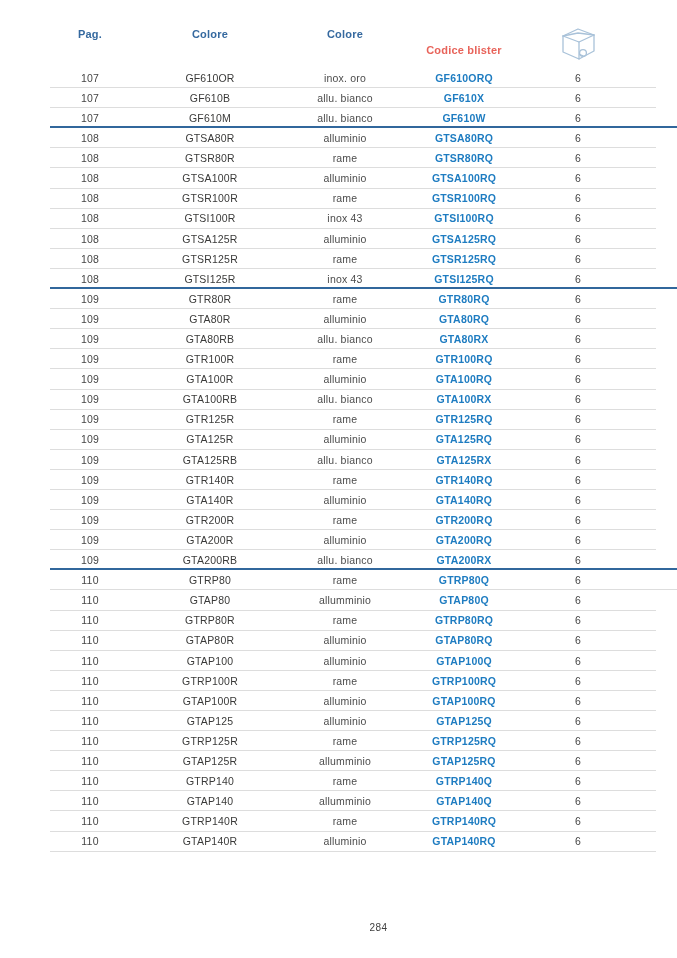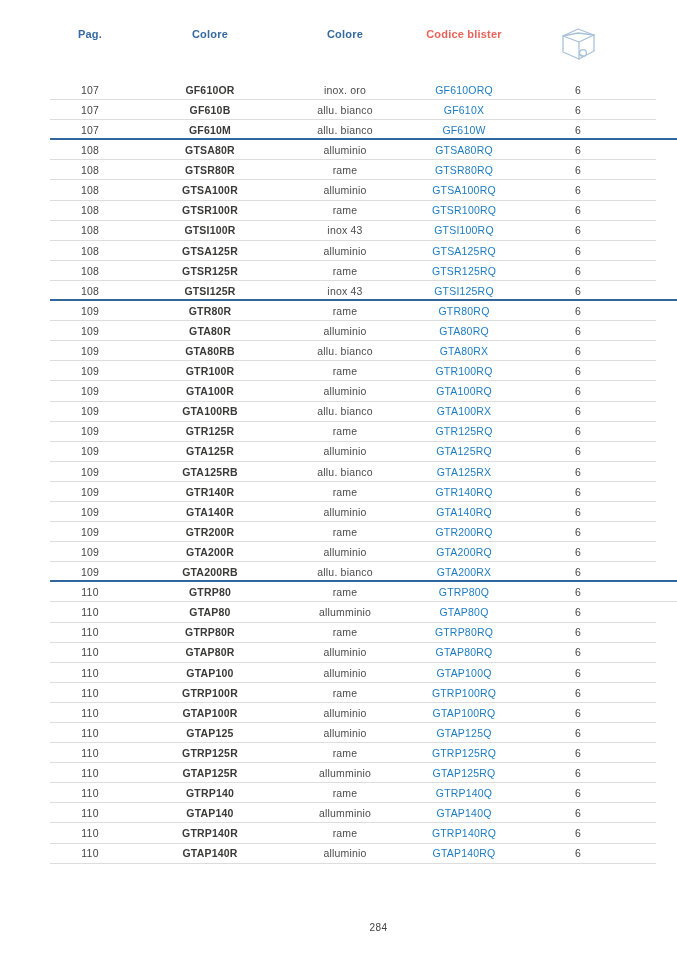--- a/index.html
+++ b/index.html
@@ -14,32 +14,32 @@
   .header-row {
     display:flex; padding-left:50px; height:40px; 
     margin-bottom:0;
   }
   .hcell { font-size:11px; font-weight:700; letter-spacing:0.2px; text-align:center; }
   .h-blue { color:#35699f; }
   .h-red  { color:#e8635a; }
   .c1 { width:80px; }
   .c2 { width:160px; }
   .c3 { width:110px; }
-  .c4 { width:128px; }
+  .c4 { width:128px;margin-top:16px; }
   .c5 { width:100px; display:flex; justify-content:center; }
-  .tbody { margin-top:12px; }
+  .tbody { margin-top:0; }
   .row {
     display:flex; padding-left:50px; height:20.1px;
     align-items:center; position:relative;
   }
   .cell { font-size:10.5px; letter-spacing:0.2px; text-align:center; line-height:1; }
   .c-pag { width:80px; color:#454545; }
-  .c-cod { width:160px; color:#3a3a39; font-weight:700; }
+  .c-cod { width:160px; color:#3a3a39; font-weight:400; }
   .c-col { width:110px; color:#4c4c4c; }
-  .c-bli { width:128px; color:#1e7cc1; font-weight:400; }
+  .c-bli { width:128px; color:#1e7cc1; font-weight:700; }
   .c-qty { width:100px; color:#454545; }
   .line {
     position:absolute; left:50px; bottom:0; height:1px;
     background:#dddddd; width:606px;
   }
   .line.group { height:2px; background:#31679c; width:627px; }
   .line.extended { width:627px; }
   .footer {
     position:absolute; left:0; top:922px; width:677px;
     text-align:center; font-size:10px; color:#3f3f3f; letter-spacing:0.5px;padding-left:40px;

